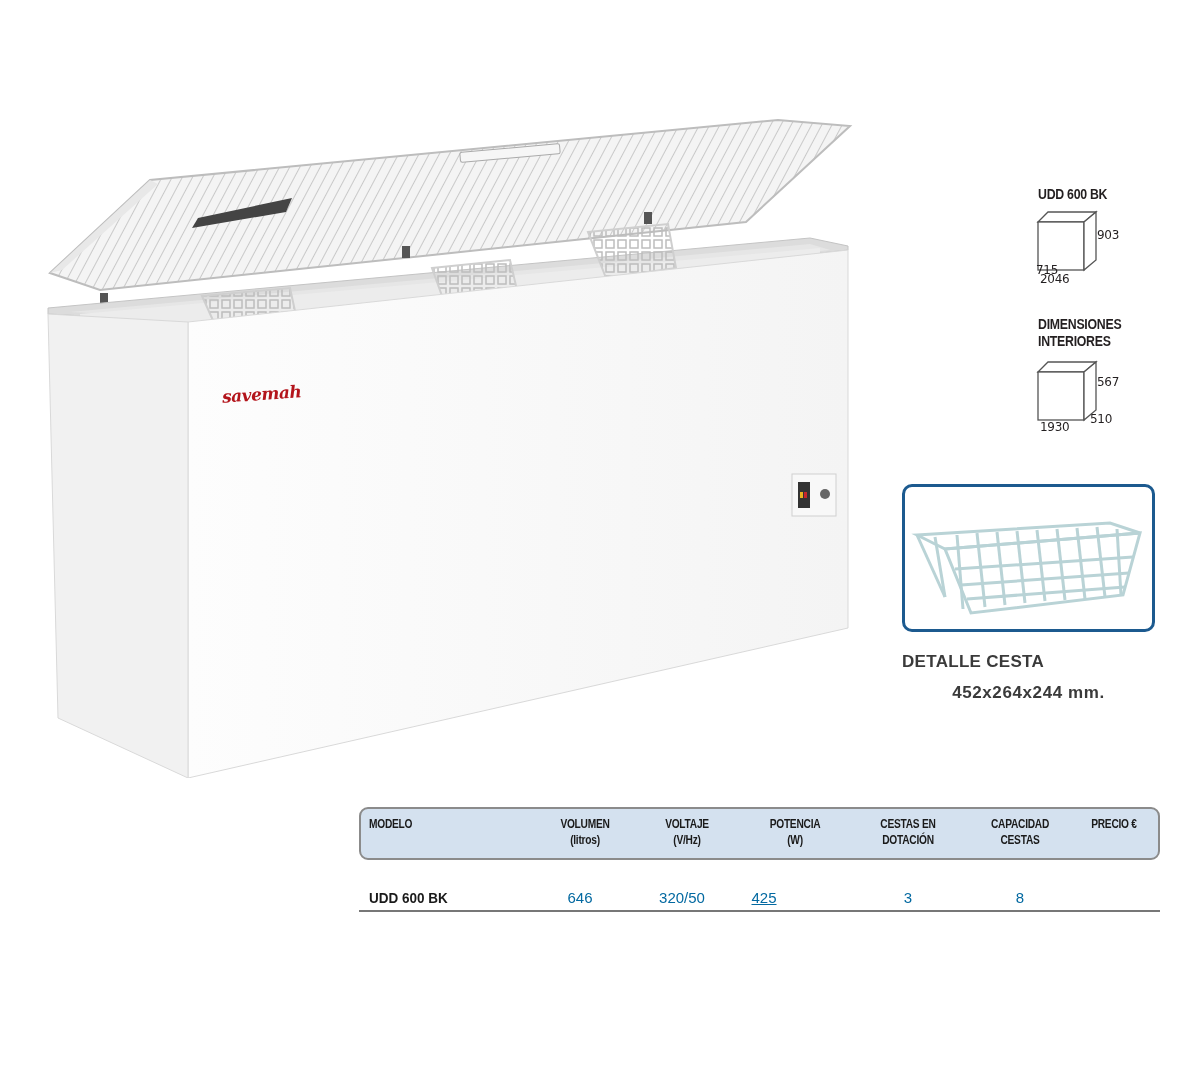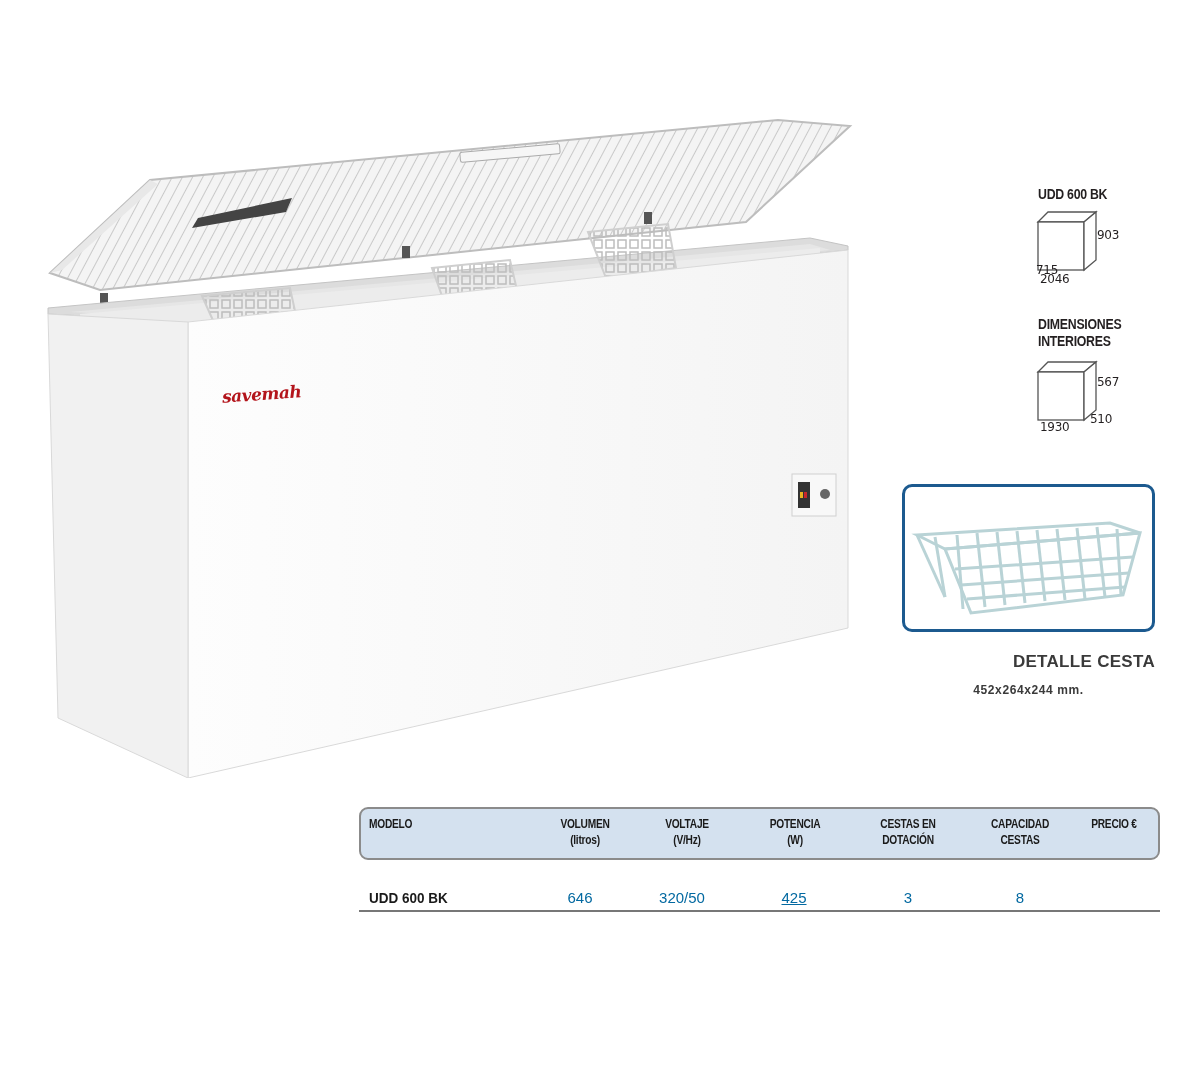--- a/index.html
+++ b/index.html
@@ -15,24 +15,24 @@
   
   .dim-title { position: absolute; font-family: "Liberation Sans", sans-serif; font-weight: bold;
                font-size: 14px; color: #231f20; letter-spacing: -0.3px; transform: scaleX(0.88); transform-origin: left top; line-height: 16px; }
   .dim-num { position: absolute; font-size: 12px; color: #231f20; font-family: "DejaVu Sans", sans-serif; letter-spacing: -0.3px; }
   .cube { position: absolute; }
 
   
   .basket-card { position: absolute; left: 902px; top: 484px; width: 253px; height: 148px;
                  border: 3px solid #1c5a8f; border-radius: 10px; background: #fff; box-sizing: border-box; }
   .basket-card svg { width: 100%; height: 100%; display: block; }
-  .basket-title { position: absolute; left: 902px; top: 652px; width: 253px; text-align: right;
+  .basket-title { position: absolute; left: 902px; top: 652px; width: 253px; text-align: left;
                   font-weight: bold; font-size: 17px; color: #3a3a3a; letter-spacing: 0.3px; }
   .basket-size { position: absolute; left: 902px; top: 683px; width: 253px; text-align: center;
-                 font-weight: bold; font-size: 12px; color: #3a3a3a; letter-spacing: 0.6px; }
+                 font-weight: bold; font-size: 17px; color: #3a3a3a; letter-spacing: 0.6px; }
 
   
   .spec-header { position: absolute; left: 359px; top: 807px; width: 801px; height: 53px;
                  background: #d4e1ef; border: 2px solid #8b8b8b; border-radius: 9px; box-sizing: border-box; }
   .th { position: absolute; top: 816px; font-weight: bold; font-size: 12px; line-height: 16px;
         color: #1a1a1a; text-align: center; transform: scaleX(0.85); transform-origin: center top; letter-spacing: -0.3px; }
   .th.left { text-align: left; transform-origin: left top; }
   .td { position: absolute; top: 889px; font-size: 15px; color: #0369a1; text-align: center; }
   .td.model { text-align: left; font-weight: bold; color: #1a1a1a; transform: scaleX(0.9); transform-origin: left top; }
   .row-rule { position: absolute; left: 359px; top: 910px; width: 801px; height: 2px; background: #777; }
@@ -165,18 +165,18 @@
   <div>CAPACIDAD</div>
   <div>CESTAS</div>
 </div>
 <div class="th" style="left:1074px; width:80px;">
   <div>PRECIO €</div>
 </div>
 
 <div class="td model" style="left:369px; width:140px;">UDD 600 BK</div>
 <div class="td" style="left:540px; width:80px;">646</div>
 <div class="td" style="left:637px; width:90px;">320/50</div>
-<div class="td" style="left:754px; width:80px;text-decoration:underline;">425</div>
+<div class="td" style="left:724px; width:80px;text-decoration:underline;">425</div>
 <div class="td" style="left:868px; width:80px;">3</div>
 <div class="td" style="left:980px; width:80px;">8</div>
 <div class="td" style="left:1074px; width:80px;"></div>
 
 <div class="row-rule"></div>
 
 </body></html>

